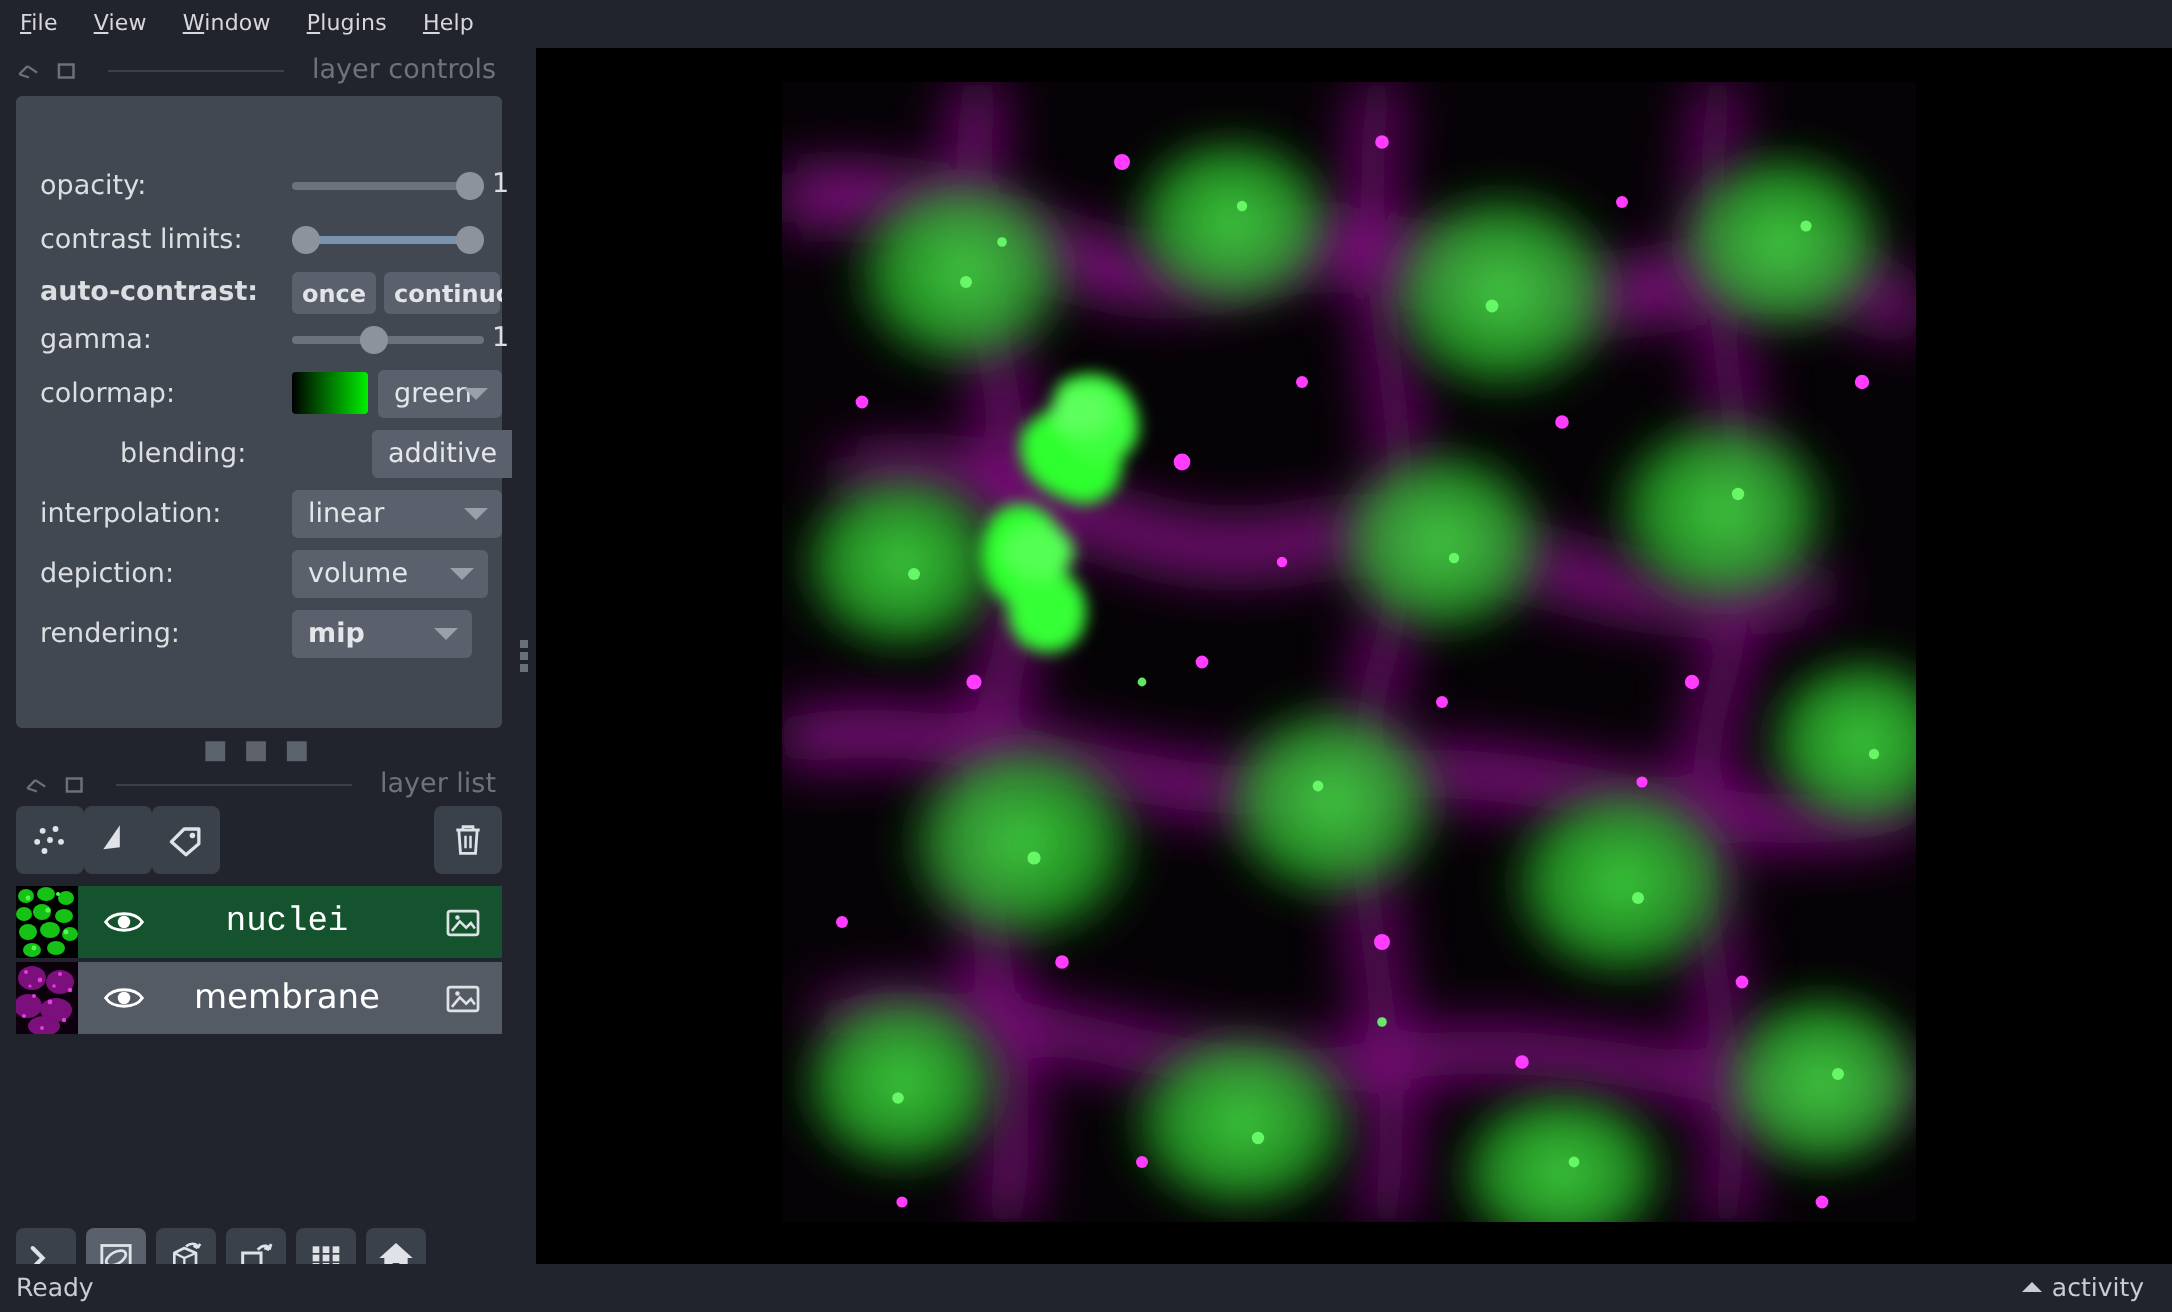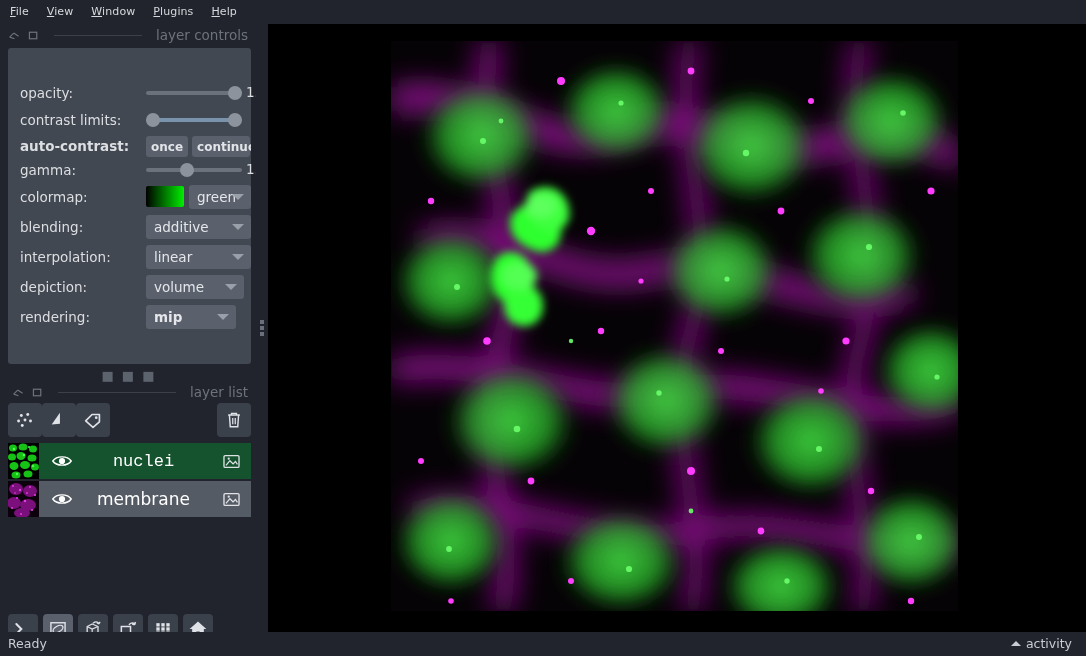--- a/index.html
+++ b/index.html
@@ -184,21 +184,21 @@
 
       <div class="ctrl-row" style="top:137px;height:24px;">
         <div class="ctrl-label" style="top:4px;">colormap:</div>
         <div class="cmap-swatch"></div>
         <div class="combo" style="left:181px;top:0;width:62px;">
           <span class="cval">green</span>
           <span class="carrow"></span>
         </div>
       </div>
 
-      <div class="ctrl-row" style="top:167px;height:24px;">
+      <div class="ctrl-row" style="top:167px;height:24px;margin-left:40px;">
         <div class="ctrl-label" style="top:4px;">blending:</div>
         <div class="combo" style="left:138px;top:0;width:105px;">
           <span class="cval">additive</span>
           <span class="carrow"></span>
         </div>
       </div>
 
       <div class="ctrl-row" style="top:197px;height:24px;">
         <div class="ctrl-label" style="top:4px;">interpolation:</div>
         <div class="combo" style="left:138px;top:0;width:105px;">

